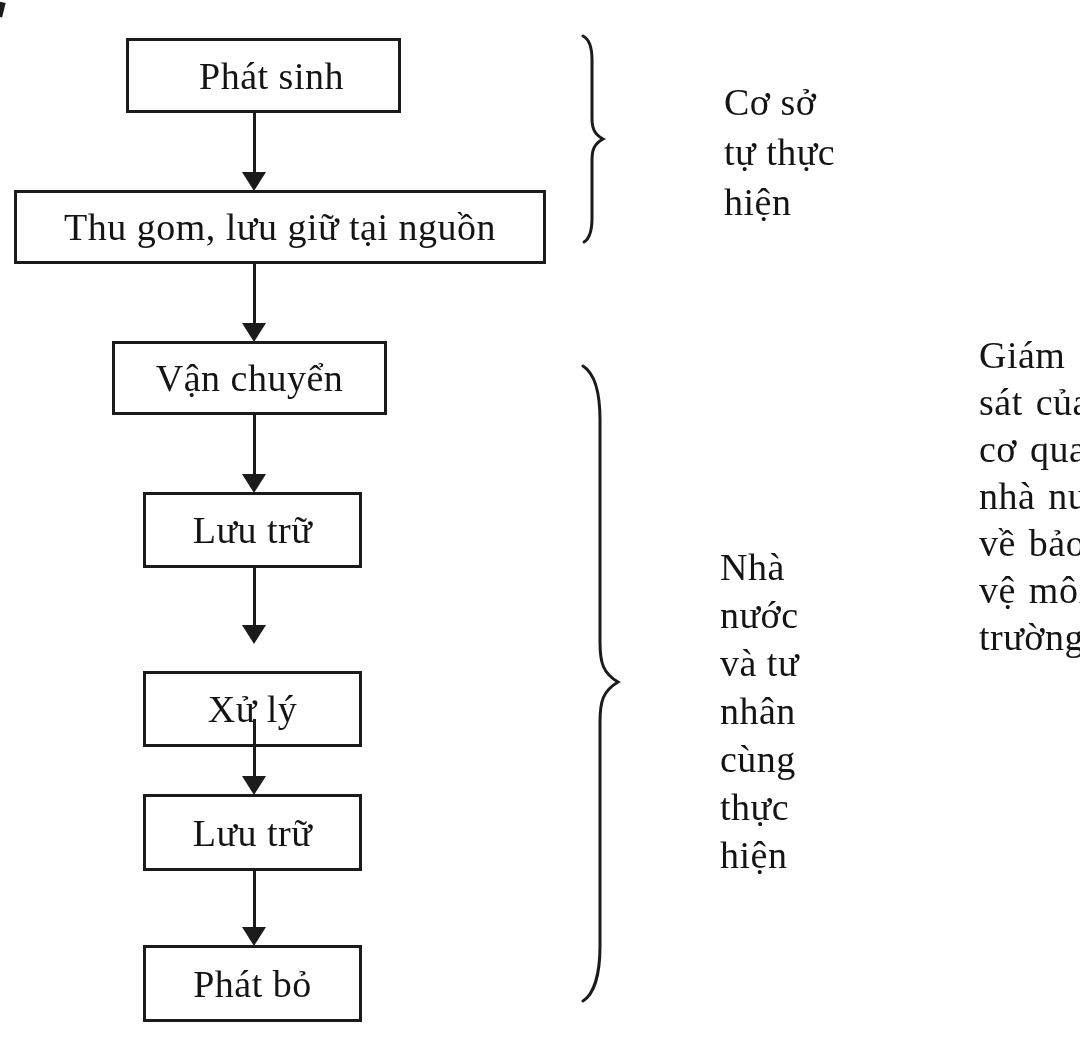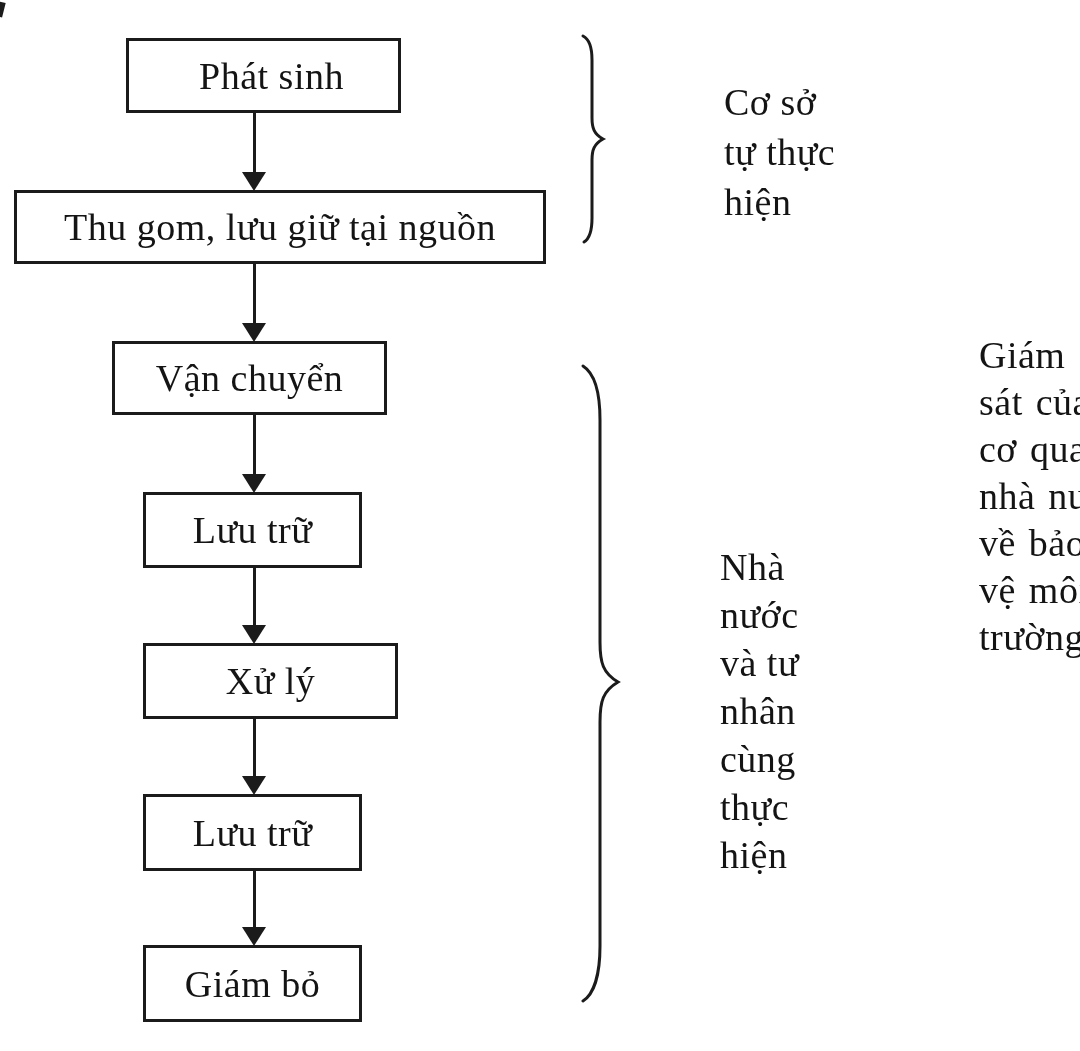--- a/index.html
+++ b/index.html
@@ -27,21 +27,21 @@
     align-items: center;
     justify-content: center;
     font-size: 38px;
     letter-spacing: 0.5px;
     white-space: nowrap;
   }
   .s1 { left: 126px; top: 38px;  width: 275px; height: 75px; padding-left: 16px; }
   .s2 { left: 14px;  top: 190px; width: 532px; height: 74px; }
   .s3 { left: 112px; top: 341px; width: 275px; height: 74px; }
   .s4 { left: 143px; top: 492px; width: 219px; height: 76px; }
-  .s5 { left: 143px; top: 643px; width: 255px; height: 76px; }
+  .s5 { left: 143px; top: 671px; width: 219px; height: 76px; }
   .s6 { left: 143px; top: 794px; width: 219px; height: 77px; }
   .s7 { left: 143px; top: 945px; width: 219px; height: 77px; }
 
   
   .arrow {
     position: absolute;
     width: 24px;
     left: 242px;
   }
   .arrow .shaft {
@@ -110,21 +110,21 @@
 <div class="canvas">
 
   <div class="corner-mark"></div>
 
   <div class="box s1">Phát sinh</div>
   <div class="box s2">Thu gom, lưu giữ tại nguồn</div>
   <div class="box s3">Vận chuyển</div>
   <div class="box s4">Lưu trữ</div>
   <div class="box s5">Xử lý</div>
   <div class="box s6">Lưu trữ</div>
-  <div class="box s7">Giám bỏ</div>
+  <div class="box s7">Phát bỏ</div>
 
   <div class="arrow a1">
     <div class="shaft"></div>
     <div class="head"></div>
   </div>
   <div class="arrow a2">
     <div class="shaft"></div>
     <div class="head"></div>
   </div>
   <div class="arrow a3">

